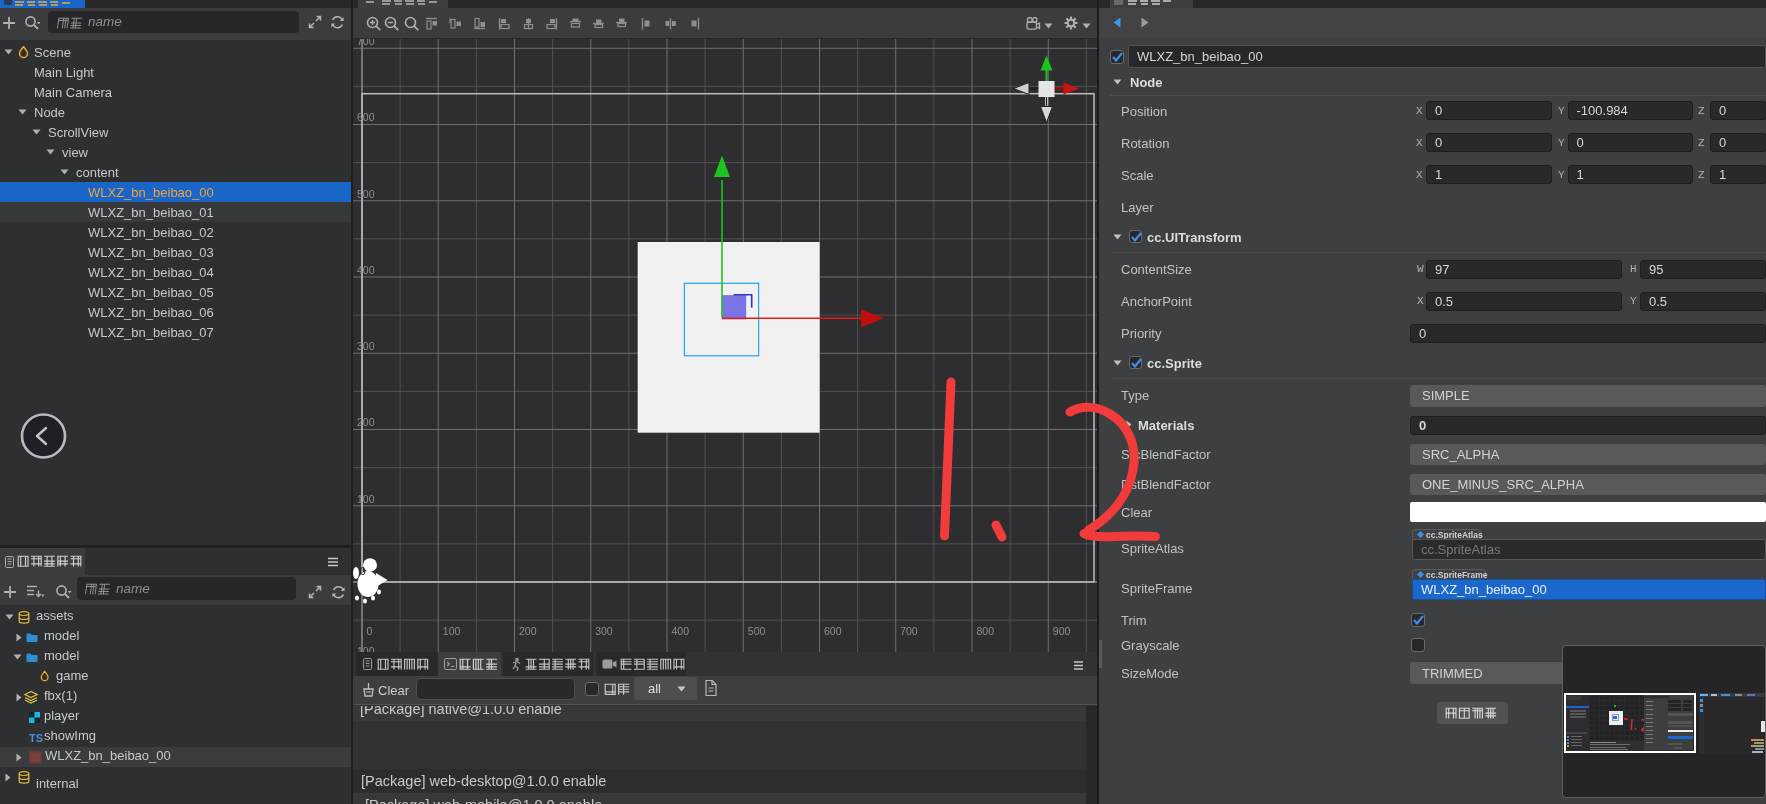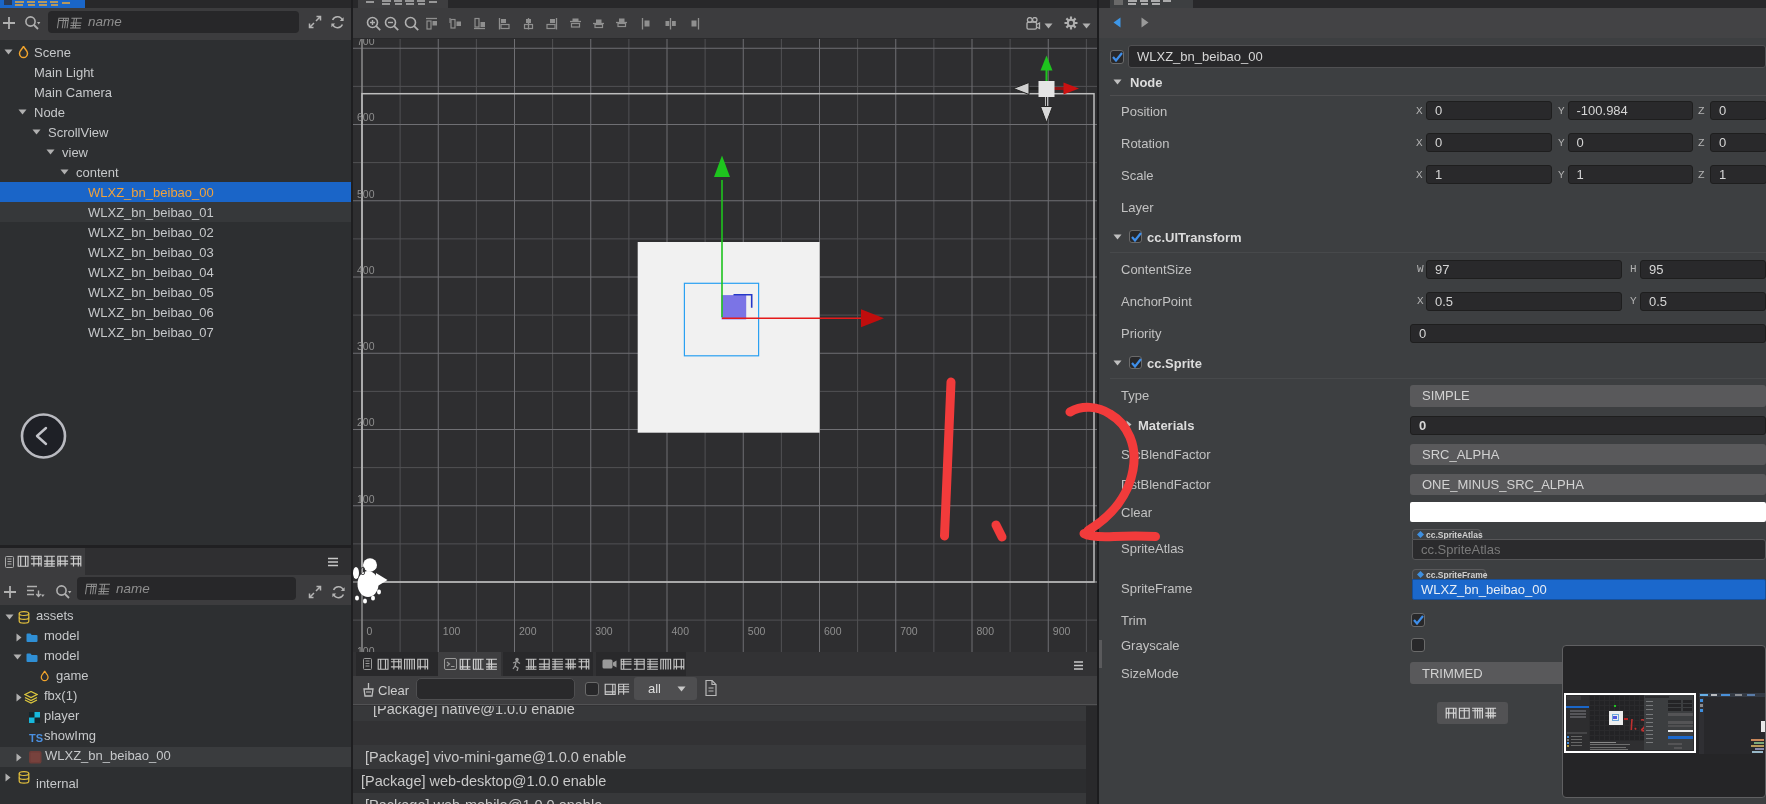--- a/index.html
+++ b/index.html
@@ -408,22 +408,21 @@
 <div class="abs" style="left:295px;top:29px;font-size:13px;color:#dedede">all</div>
 <svg class="abs" style="left:324px;top:34px" width="9" height="6">
         <path d="M0.5 0.5h8L4.5 5.5z" fill="#c8c8c8"></path>
       </svg>
 <svg class="abs" style="left:352px;top:28px" width="12" height="16">
         <path d="M1 0.5h6l4 4v11H1z" stroke="#b8b8b8" stroke-width="1.2" fill="none"></path>
         <path d="M7 0.5v4h4" stroke="#b8b8b8" stroke-width="1.2" fill="none"></path>
         <path d="M3.5 8h5M3.5 11h5" stroke="#b8b8b8"></path>
       </svg>
 <div class="abs" style="left:0px;top:54px;width:744px;height:98px;overflow:hidden">
-<div class="abs" style="left:0px;top:-8.7px;width:733.4px;height:24px;background:#37383a;color:#c9c9c9;font-size:14.5px;line-height:24px;padding-left:20px">[Package] native@1.0.0 enable</div>
-<div class="abs" style="left:0px;top:39.3px;width:733.4px;height:24px;background:#37383a;color:#c9c9c9;font-size:14.5px;line-height:24px;padding-left:12px">[Package] vivo-mini-game@1.0.0 enable</div>
+<div class="abs" style="left:0px;top:-8.7px;width:733.4px;height:24px;background:#37383a;color:#c9c9c9;font-size:14.5px;line-height:24px;padding-left:7px">[Package] native@1.0.0 enable</div>
 <div class="abs" style="left:0px;top:63.3px;width:733.4px;height:24px;background:#2c2d2f;color:#c9c9c9;font-size:14.5px;line-height:24px;padding-left:8px">[Package] web-desktop@1.0.0 enable</div>
 <div class="abs" style="left:0px;top:87.3px;width:733.4px;height:24px;background:#37383a;color:#c9c9c9;font-size:14.5px;line-height:24px;padding-left:12px">[Package] web-mobile@1.0.0 enable</div>
 <div class="abs" style="left:733.4px;top:0px;width:10.6px;height:98px;background:#29292b"></div>
 </div>
 </div>
 <div class="abs" style="left:1097px;top:0px;width:2px;height:804px;background:#1c1c1e"></div>
 <div class="abs" style="left:1099px;top:0px;width:667px;height:804px;background:#3d3f41">
 <div class="abs" style="left:0px;top:0px;width:667px;height:8px;background:#28282a"></div>
 <div class="abs" style="left:11px;top:0px;width:83px;height:8px;background:#3d3f41"></div>
 <svg class="abs" style="left:11px;top:0px" width="83" height="8">

